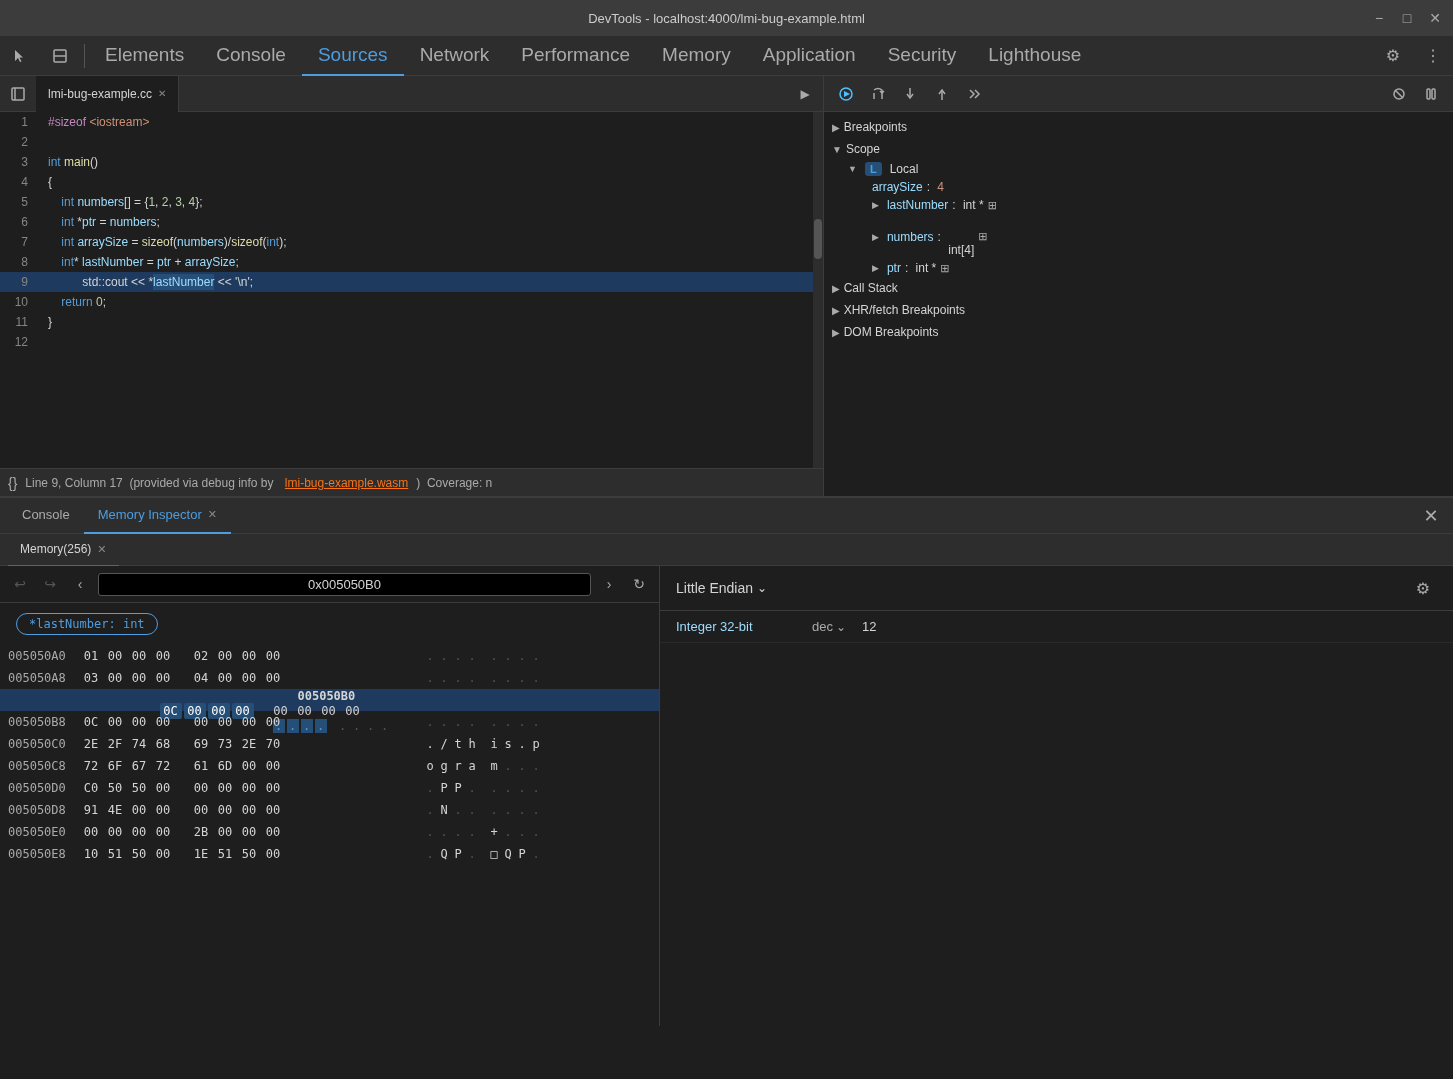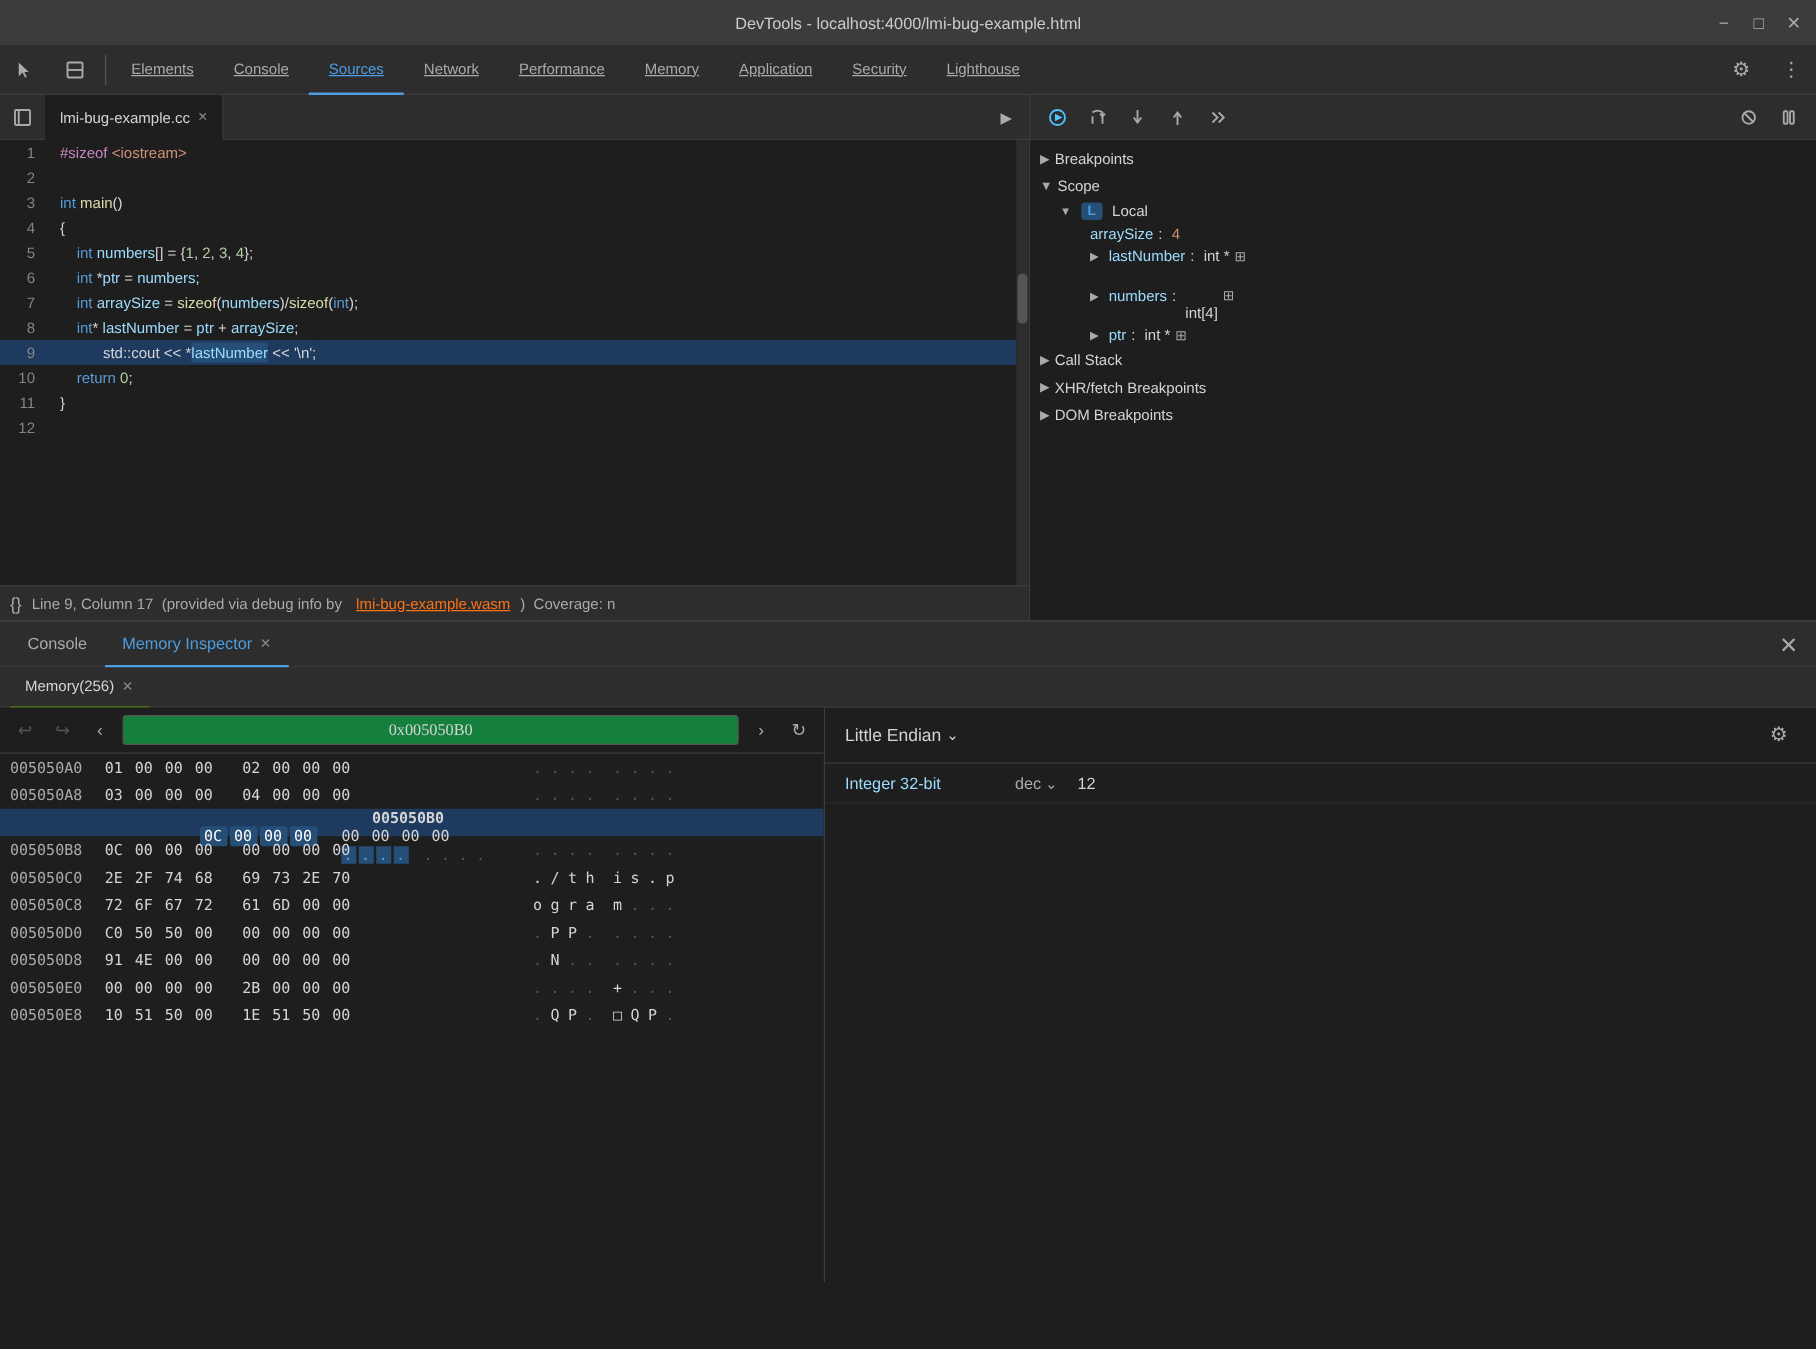--- a/index.html
+++ b/index.html
@@ -47,24 +47,23 @@
       display: flex;
       height: 40px;
       align-items: stretch;
     }
     .nav-tab {
       padding: 0 16px;
       display: flex;
       align-items: center;
       cursor: pointer;
       color: #aaa;
-      font-size: 12px;
+      font-size: 19px;
       border-bottom: 2px solid transparent;
       white-space: nowrap;
-      text-decoration: underline;
     }
     .nav-tab.active { color: #4d9de0; border-bottom-color: #4d9de0; }
     .nav-spacer { flex: 1; }
     .gear-btn { width: 40px; height: 40px; display: flex; align-items: center; justify-content: center; cursor: pointer; color: #aaa; font-size: 16px; }
     .kebab-btn { width: 40px; height: 40px; display: flex; align-items: center; justify-content: center; cursor: pointer; color: #aaa; font-size: 16px; }
 
     
     .devtools-body {
       display: flex;
       flex-direction: column;
@@ -301,24 +300,24 @@
       align-items: center;
       padding: 6px 8px;
       gap: 6px;
       border-bottom: 1px solid #3c3c3c;
       background: #1e1e1e;
     }
     .mem-nav-btn { width: 24px; height: 24px; display: flex; align-items: center; justify-content: center; cursor: pointer; color: #aaa; font-size: 14px; border-radius: 3px; }
     .mem-nav-btn.disabled { color: #555; cursor: default; }
     .mem-addr-input {
       flex: 1;
-      background: #15803d;
+      background: #000000;
       border: 1px solid #555;
       color: #d4d4d4;
-      font-family: Liberation Serif, serif;
+      font-family: Liberation Sans, sans-serif;
       font-size: 13px;
       padding: 3px 8px;
       text-align: center;
       border-radius: 3px;
     }
     .mem-refresh-btn { width: 24px; height: 24px; display: flex; align-items: center; justify-content: center; cursor: pointer; color: #aaa; font-size: 14px; border-radius: 3px; }
 
     
     .var-badge {
       margin: 6px 8px;
@@ -734,20 +733,23 @@
 
         <div class="mem-nav-bar">
           <div class="mem-nav-btn disabled">↩</div>
           <div class="mem-nav-btn disabled">↪</div>
           <div class="mem-nav-btn">‹</div>
           <input class="mem-addr-input" type="text" value="0x005050B0" style="">
           <div class="mem-nav-btn">›</div>
           <div class="mem-refresh-btn">↻</div>
         </div>
 
+        <div style="padding: 4px 8px;">
+          <span class="var-badge">*lastNumber: int</span>
+        </div>
 
         <div class="hex-rows">
 
           <div class="hex-row">
             <span class="hex-addr">005050A0</span>
             <div class="hex-bytes">
               <span class="hex-byte">01</span>
                 <span class="hex-byte">00</span>
                 <span class="hex-byte">00</span>
                 <span class="hex-byte">00</span>

